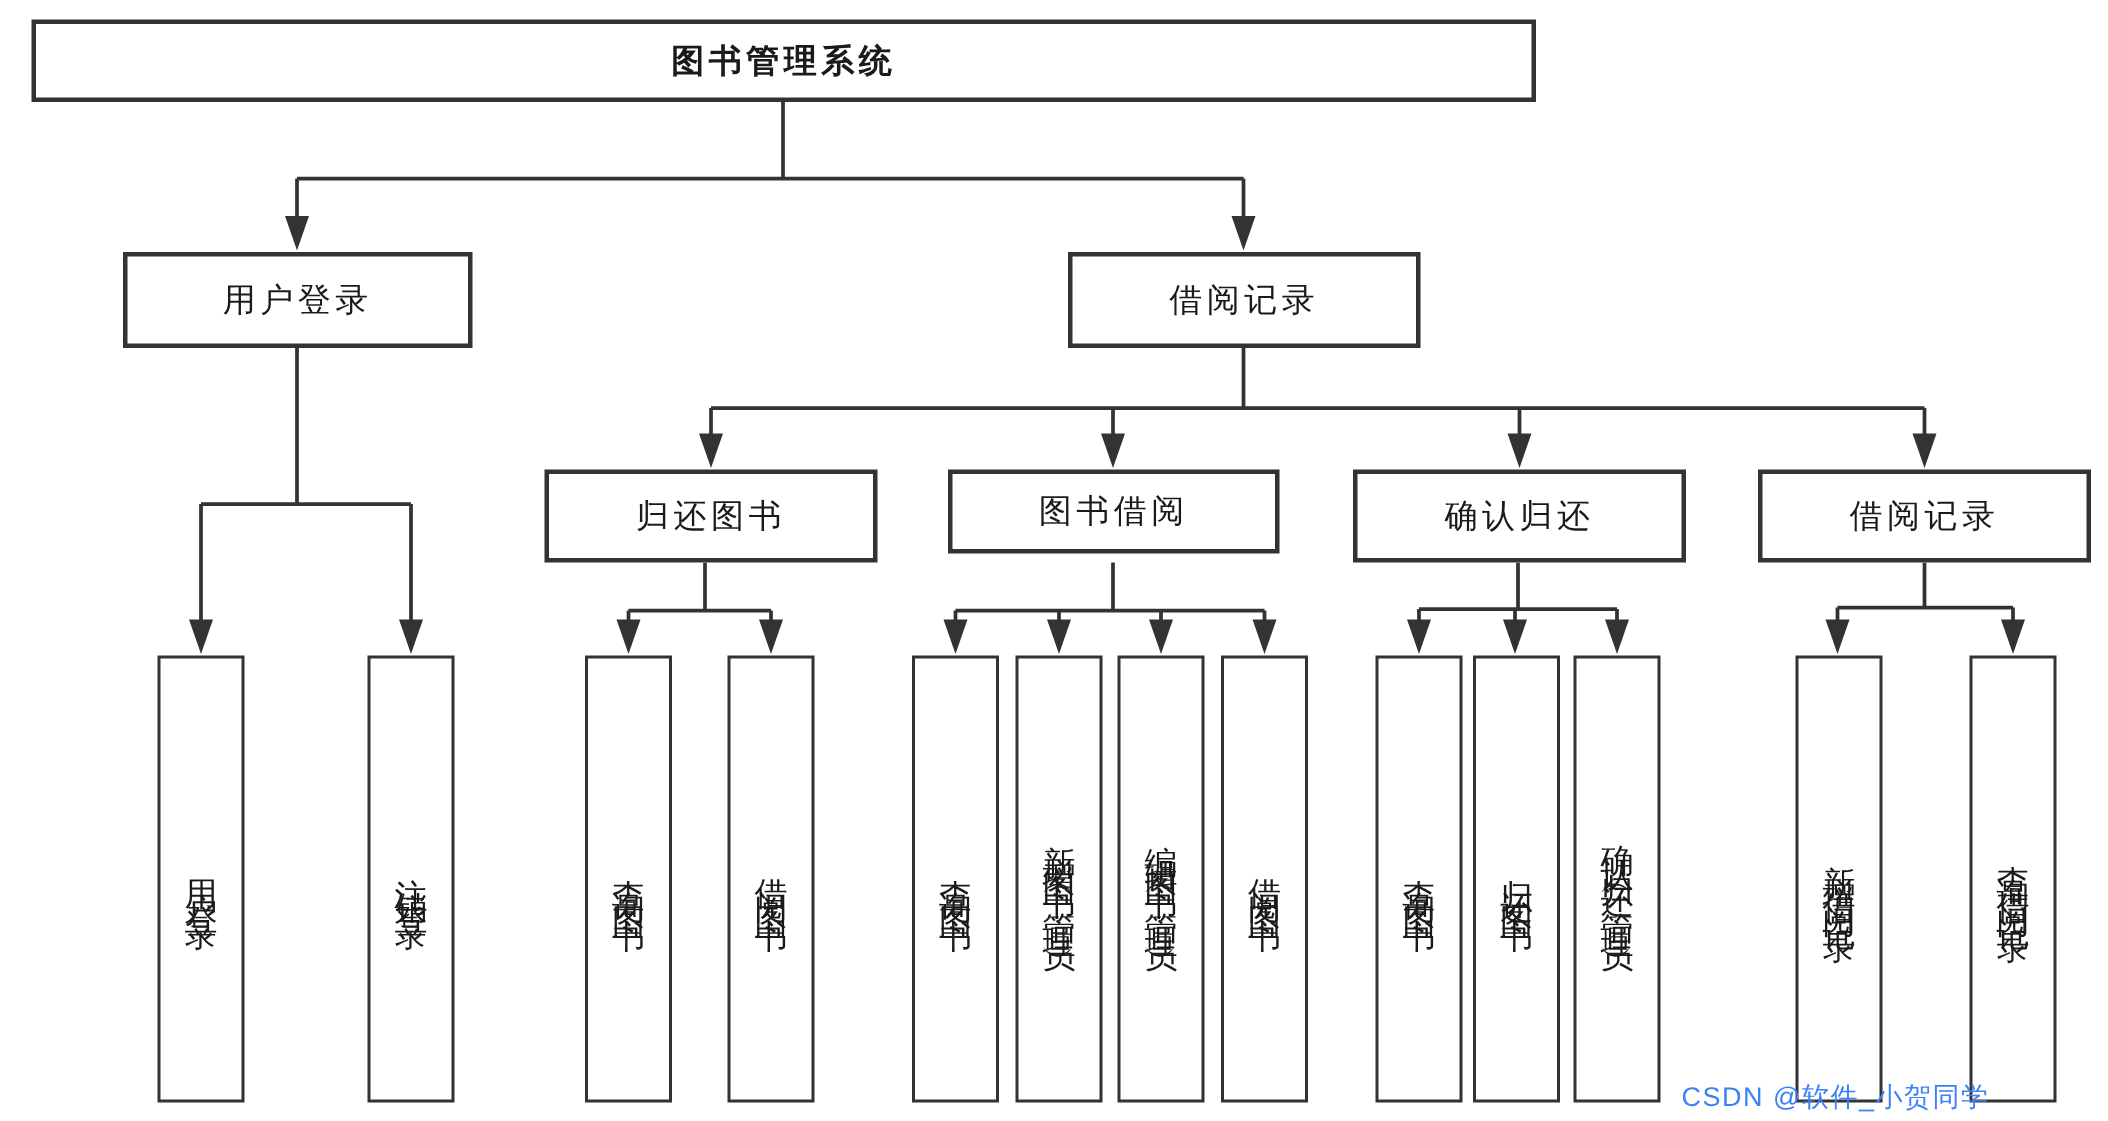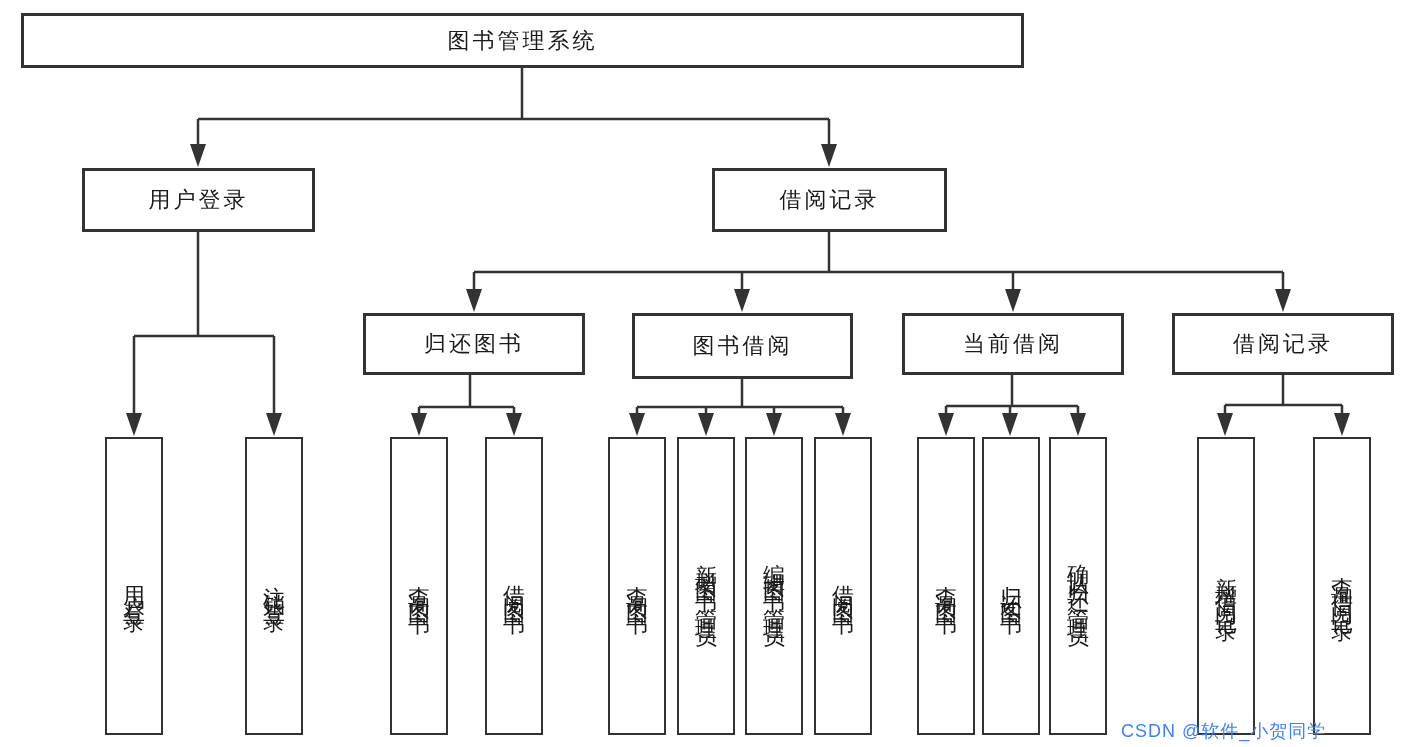--- a/index.html
+++ b/index.html
@@ -92,39 +92,39 @@
       <line x1="1010" y1="406" x2="1010" y2="418" stroke="#333333" stroke-width="2.5"></line>
       <polygon points="1002,413 1018,413 1010,436" fill="#333333"></polygon>
       <line x1="1078" y1="406" x2="1078" y2="418" stroke="#333333" stroke-width="2.5"></line>
       <polygon points="1070,413 1086,413 1078,436" fill="#333333"></polygon>
       <line x1="1225" y1="405" x2="1225" y2="418" stroke="#333333" stroke-width="2.5"></line>
       <polygon points="1217,413 1233,413 1225,436" fill="#333333"></polygon>
       <line x1="1342" y1="405" x2="1342" y2="418" stroke="#333333" stroke-width="2.5"></line>
       <polygon points="1334,413 1350,413 1342,436" fill="#333333"></polygon>
     </svg>
 
-  <div class="node" style="left:21px;top:13px;width:1003px;height:55px;">
+  <div class="node" style="left:21px;top:13px;width:1003px;height:55px;font-weight:bold;">
     <span class="hlabel">图书管理系统</span>
   </div>
 
   <div class="node" style="left:82px;top:168px;width:233px;height:64px;">
     <span class="hlabel">用户登录</span>
   </div>
   <div class="node" style="left:712px;top:168px;width:235px;height:64px;">
     <span class="hlabel">借阅记录</span>
   </div>
 
   <div class="node" style="left:363px;top:313px;width:222px;height:62px;">
     <span class="hlabel">归还图书</span>
   </div>
-  <div class="node" style="left:632px;top:313px;width:221px;height:66px;">
+  <div class="node" style="left:632px;top:313px;width:221px;height:56px;">
     <span class="hlabel">图书借阅</span>
   </div>
   <div class="node" style="left:902px;top:313px;width:222px;height:62px;">
-    <span class="hlabel">当前借阅</span>
+    <span class="hlabel">确认归还</span>
   </div>
   <div class="node" style="left:1172px;top:313px;width:222px;height:62px;">
     <span class="hlabel">借阅记录</span>
   </div>
 
   <div class="node leaf" style="left:105px;top:437px;width:58px;height:298px;">
     <span class="vlabel">用户登录</span>
   </div>
   <div class="node leaf" style="left:245px;top:437px;width:58px;height:298px;">
     <span class="vlabel">注销登录</span>

